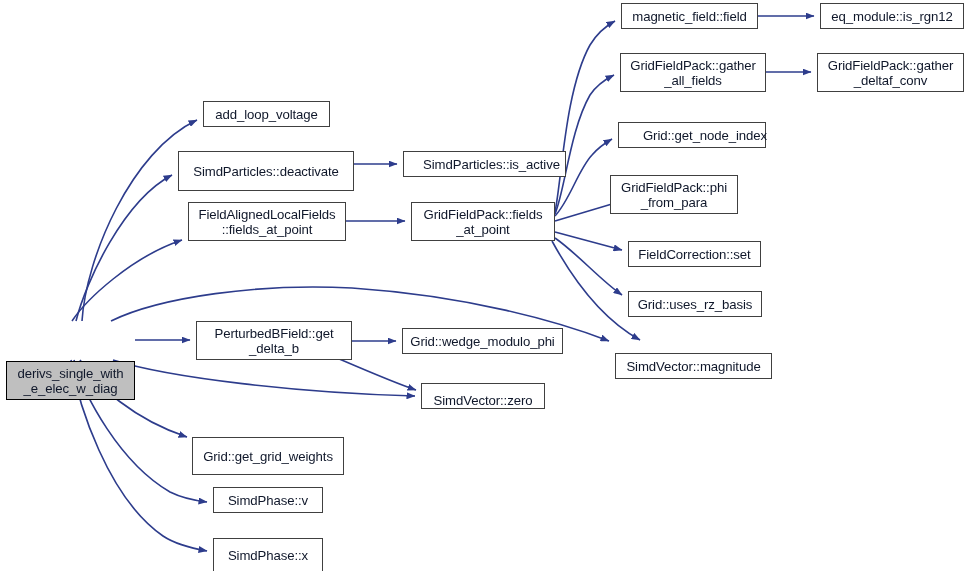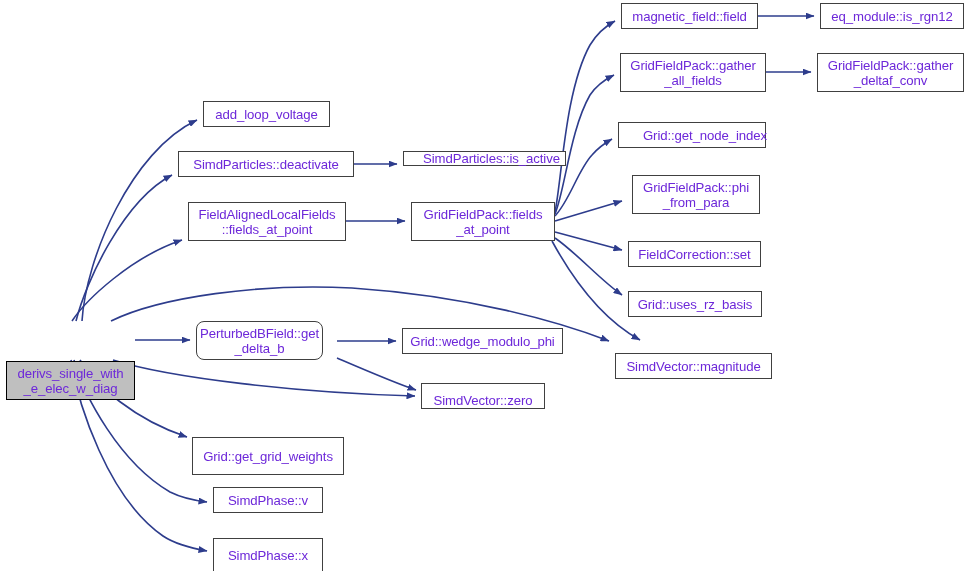--- a/index.html
+++ b/index.html
@@ -21,21 +21,21 @@
     top: 0;
     width: 971px;
     height: 571px;
     pointer-events: none;
   }
   .node {
     position: absolute;
     box-sizing: border-box;
     border: 1px solid #404040;
     background: #ffffff;
-    color: #6d28d9;
+    color: #0f172a;
     font-size: 13.2px;
     line-height: 15px;
     display: flex;
     align-items: center;
     justify-content: center;
     text-align: center;
     white-space: pre-line;
     letter-spacing: -0.1px;
   }
   .node.root {
@@ -82,39 +82,39 @@
         <path d="M 766 72 L 811 72" fill="none" stroke="#2d3c8c" stroke-width="1.6" marker-end="url(#arrowhead)"></path>
         <path d="M 337 341 L 396 341" fill="none" stroke="#2d3c8c" stroke-width="1.6" marker-end="url(#arrowhead)"></path>
         <path d="M 337 358 C 365 370 395 383 416 390" fill="none" stroke="#2d3c8c" stroke-width="1.6" marker-end="url(#arrowhead)"></path>
       </g>
   </svg>
 
   <div id="nodes-group">
       <div class="node root" style="left: 6px; top: 321px; width: 129px; height: 39px;"><span class="node-label">derivs_single_with
 _e_elec_w_diag</span></div>
       <div class="node" style="left: 203px; top: 101px; width: 127px; height: 26px;"><span class="node-label">add_loop_voltage</span></div>
-      <div class="node" style="left: 178px; top: 151px; width: 176px; height: 26px;"><span class="node-label">SimdParticles::deactivate</span></div>
-      <div class="node" style="left: 403px; top: 151px; width: 163px; height: 15px; padding-left: 14px;"><span class="node-label">SimdParticles::is_active</span></div>
+      <div class="node" style="left: 178px; top: 151px; width: 176px; height: 40px;"><span class="node-label">SimdParticles::deactivate</span></div>
+      <div class="node" style="left: 403px; top: 151px; width: 163px; height: 26px; padding-left: 14px;"><span class="node-label">SimdParticles::is_active</span></div>
       <div class="node" style="left: 188px; top: 202px; width: 158px; height: 39px;"><span class="node-label">FieldAlignedLocalFields
 ::fields_at_point</span></div>
       <div class="node" style="left: 411px; top: 202px; width: 144px; height: 39px;"><span class="node-label">GridFieldPack::fields
 _at_point</span></div>
       <div class="node" style="left: 621px; top: 3px; width: 137px; height: 26px;"><span class="node-label">magnetic_field::field</span></div>
       <div class="node" style="left: 820px; top: 3px; width: 144px; height: 26px;"><span class="node-label">eq_module::is_rgn12</span></div>
       <div class="node" style="left: 620px; top: 53px; width: 146px; height: 39px;"><span class="node-label">GridFieldPack::gather
 _all_fields</span></div>
       <div class="node" style="left: 817px; top: 53px; width: 147px; height: 39px;"><span class="node-label">GridFieldPack::gather
 _deltaf_conv</span></div>
       <div class="node" style="left: 618px; top: 122px; width: 148px; height: 26px; padding-left: 26px;"><span class="node-label">Grid::get_node_index</span></div>
-      <div class="node" style="left: 632px; top: 175px; width: 128px; height: 39px;"><span class="node-label">GridFieldPack::phi
+      <div class="node" style="left: 610px; top: 175px; width: 128px; height: 39px;"><span class="node-label">GridFieldPack::phi
 _from_para</span></div>
       <div class="node" style="left: 628px; top: 241px; width: 133px; height: 26px;"><span class="node-label">FieldCorrection::set</span></div>
       <div class="node" style="left: 628px; top: 291px; width: 134px; height: 26px; text-align: right;"><span class="node-label">Grid::uses_rz_basis</span></div>
       <div class="node" style="left: 615px; top: 341px; width: 157px; height: 26px; margin-top: 12px;"><span class="node-label">SimdVector::magnitude</span></div>
-      <div class="node" style="left: 196px; top: 321px; width: 127px; height: 39px; border-radius: 8px;"><span class="node-label">PerturbedBField::get
+      <div class="node" style="left: 196px; top: 321px; width: 156px; height: 39px;"><span class="node-label">PerturbedBField::get
 _delta_b</span></div>
       <div class="node" style="left: 402px; top: 328px; width: 161px; height: 26px;"><span class="node-label">Grid::wedge_modulo_phi</span></div>
       <div class="node" style="left: 421px; top: 383px; width: 124px; height: 26px; align-items: flex-end;"><span class="node-label">SimdVector::zero</span></div>
       <div class="node" style="left: 192px; top: 437px; width: 152px; height: 38px;"><span class="node-label">Grid::get_grid_weights</span></div>
       <div class="node" style="left: 213px; top: 487px; width: 110px; height: 26px;"><span class="node-label">SimdPhase::v</span></div>
       <div class="node" style="left: 213px; top: 538px; width: 110px; height: 34px;"><span class="node-label">SimdPhase::x</span></div>
     </div>
 
 </div>
 

